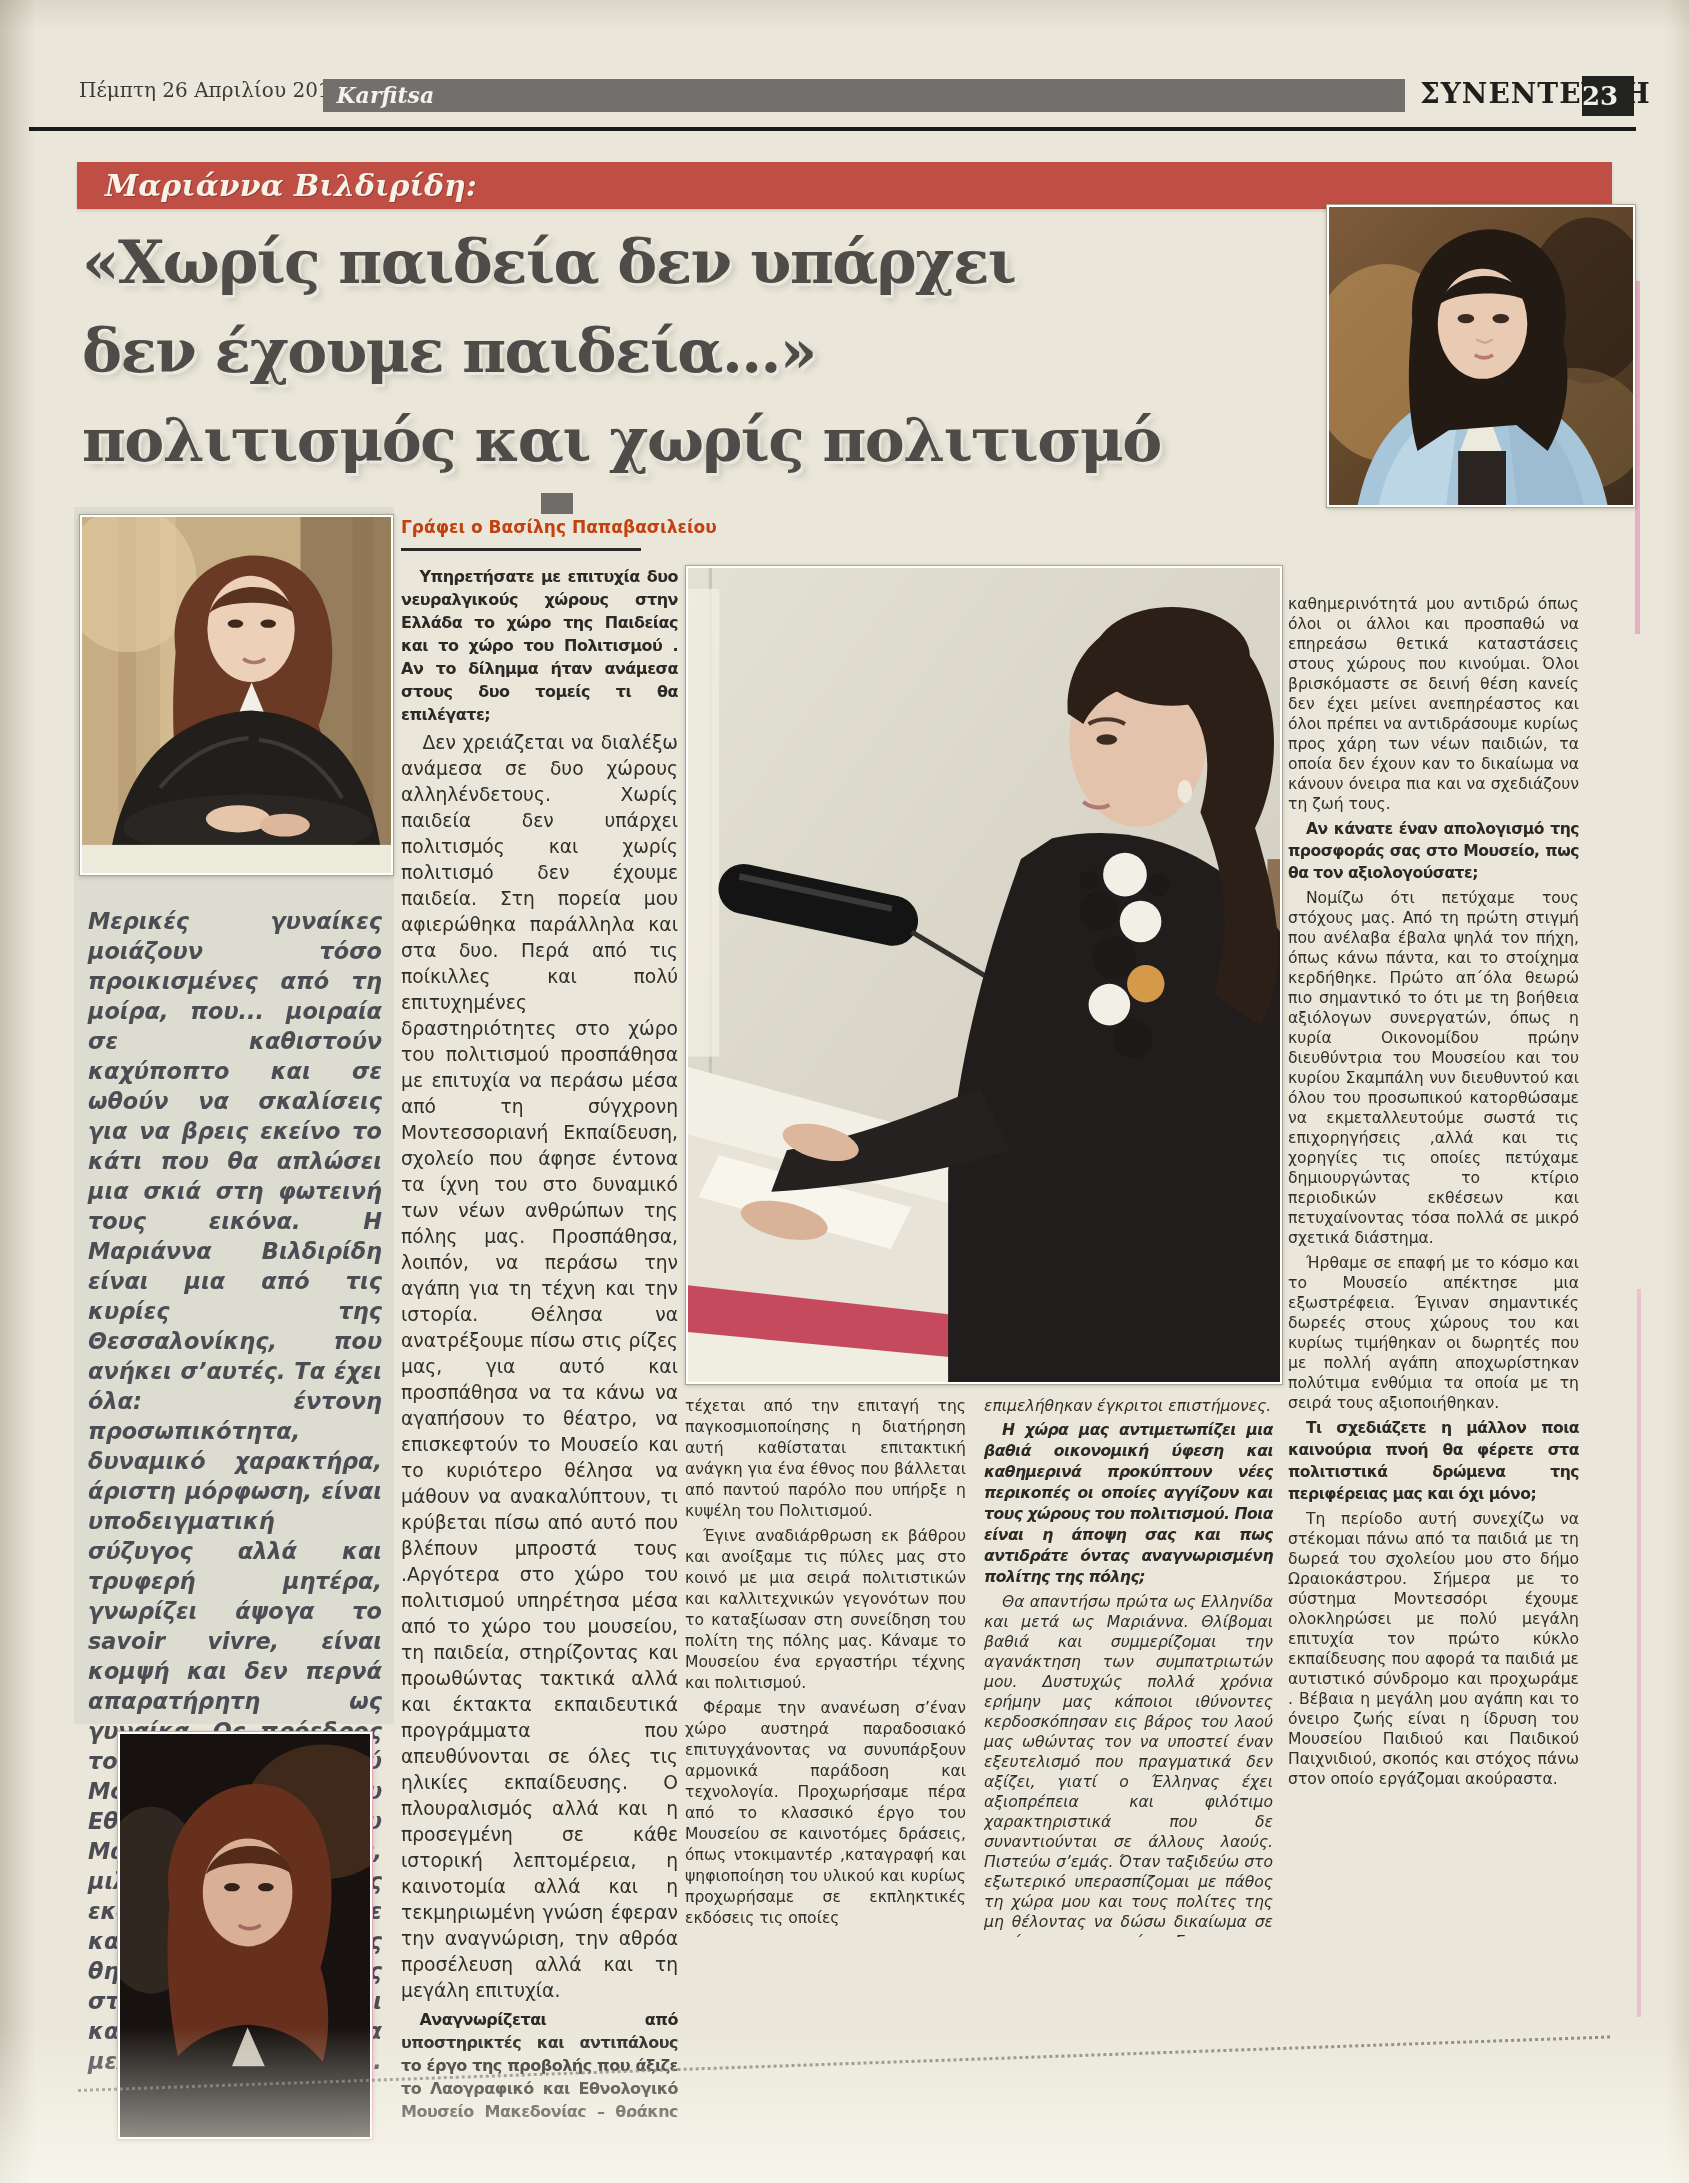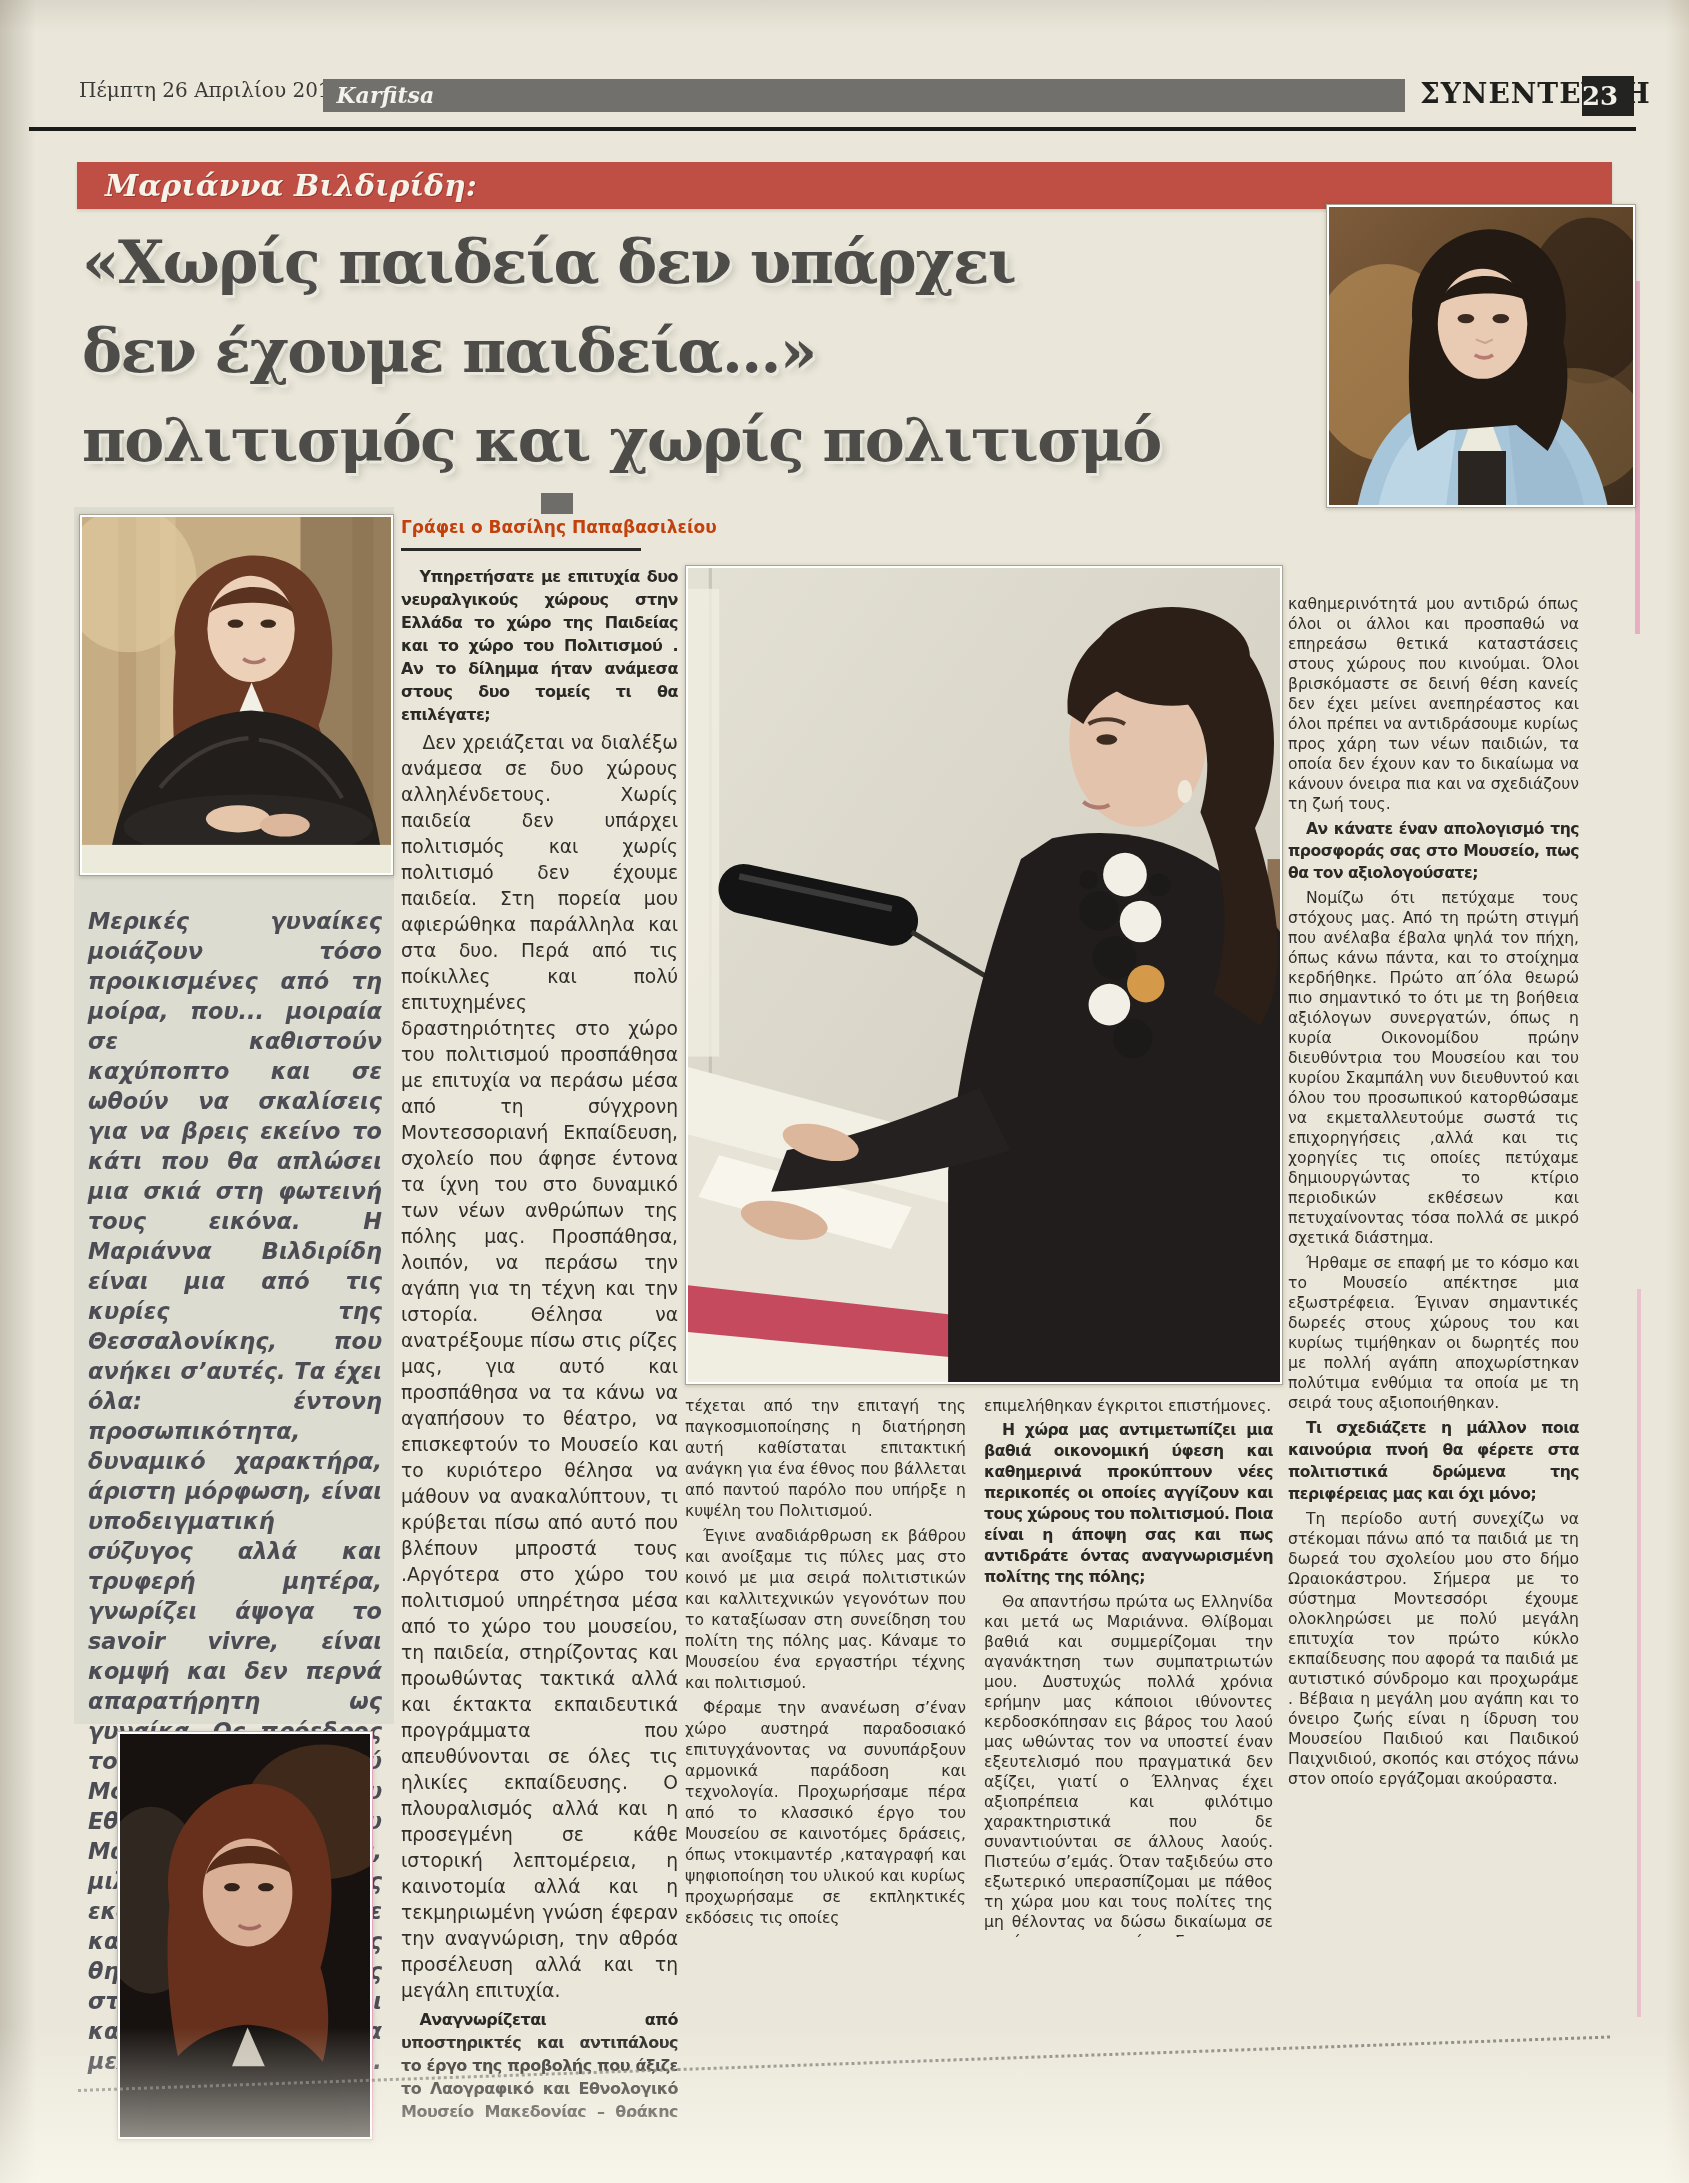--- a/index.html
+++ b/index.html
@@ -71,21 +71,21 @@
 
   
   .col{position:absolute;text-align:justify;color:#2f2e2a;overflow:hidden;}
   .col p{margin:0;text-indent:1.15em;}
   .col p + p{margin-top:4.2px;}
   .col p.cont{text-indent:0;}
   .col p.q{font-weight:bold;letter-spacing:-0.5px;color:#2a2926;}
   .col1{left:401px;top:565px;width:277px;height:1552px;font-size:18.7px;line-height:26px;}
   .col1 p.q{font-size:16px;line-height:23px;}
   .col2{left:685px;top:1396px;width:281px;height:624px;font-size:15.6px;line-height:21px;}
-  .col3{left:984px;top:1396px;width:289px;height:541px;font-size:15.6px;line-height:20px;}
+  .col3{left:984px;top:1396px;width:289px;height:541px;font-size:15.6px;line-height:20px;font-style:italic;}
   .col3 p.q{font-size:15.6px;line-height:21px;}
   .col4{left:1288px;top:594px;width:291px;height:1320px;font-size:15.6px;line-height:20px;}
   .col4 p.q{font-size:15.6px;line-height:22px;}
 
   .bottom-dotted{position:absolute;left:78px;top:2089px;width:1533px;height:0;
     border-top:3.1px dotted #6a6963;opacity:.75;transform:rotate(-2deg);transform-origin:left center;}
 </style>
 </head>
 <body>
 

